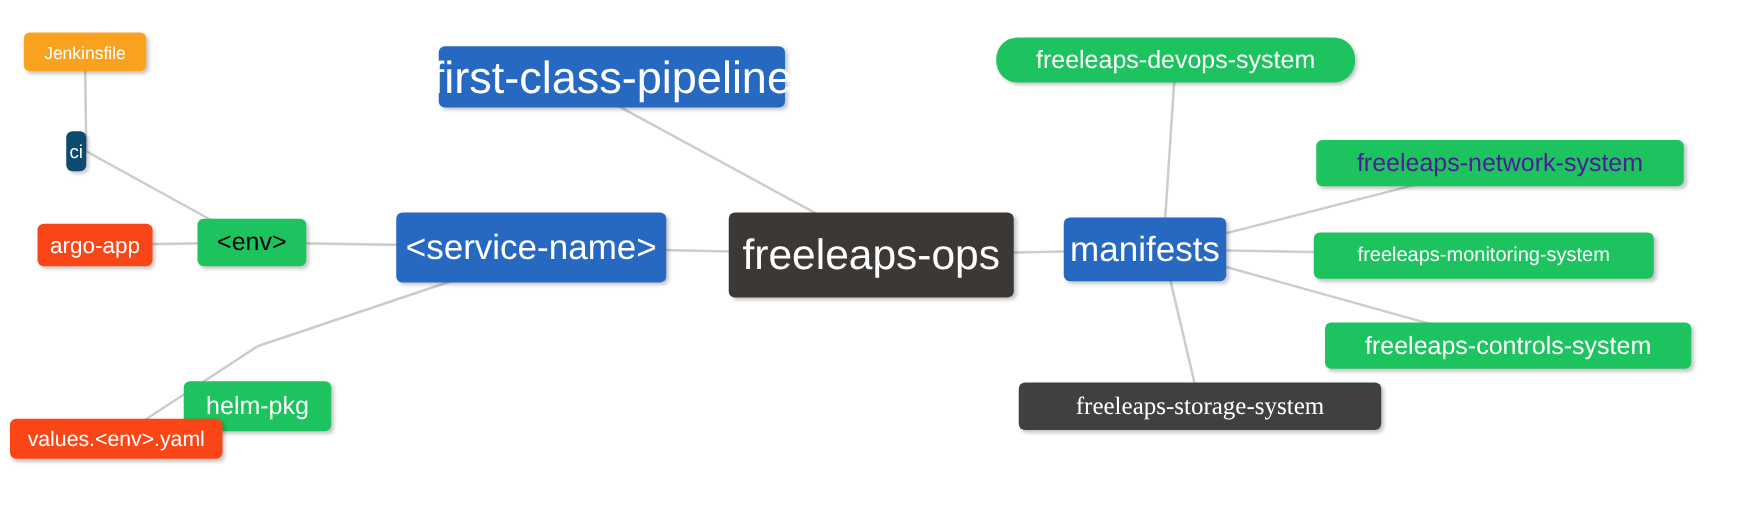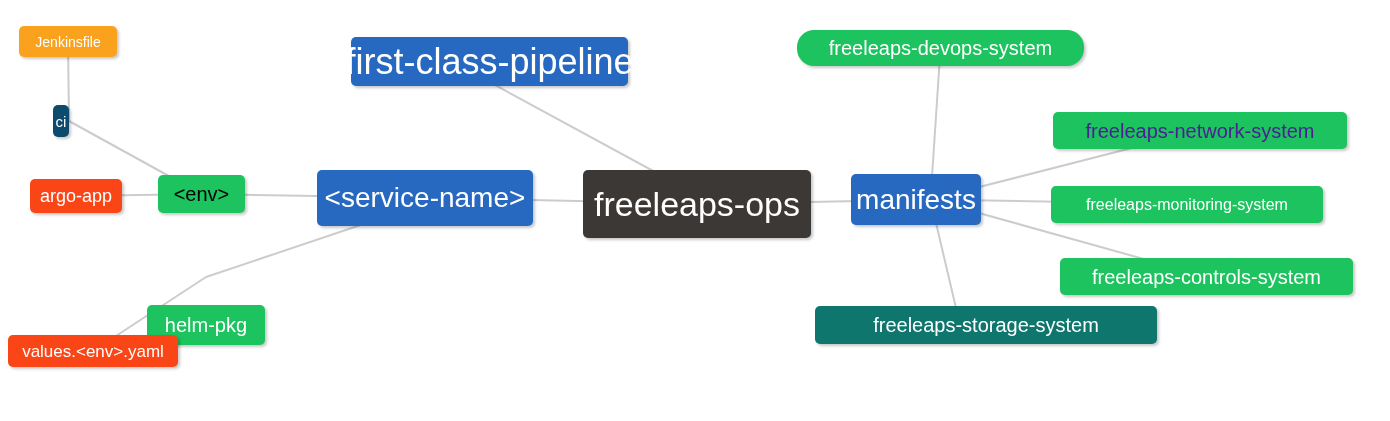--- a/index.html
+++ b/index.html
@@ -65,15 +65,15 @@
       <div class="node" style="left: 147px; top: 257px; width: 118px; height: 40px; font-size: 20px; background: rgb(29, 195, 94); color: rgb(255, 255, 255); margin-top: 48px;">helm-pkg</div>
       <div class="node" style="left: 8px; top: 335px; width: 170px; height: 32px; font-size: 17px; background: rgb(250, 70, 22); color: rgb(255, 255, 255); text-align: center;">values.&lt;env&gt;.yaml</div>
       <div class="node" style="left: 315px; top: 37px; width: 277px; height: 49px; font-size: 36px; background: rgb(39, 104, 192); color: rgb(255, 255, 255); margin-left: 36px;">first-class-pipeline</div>
       <div class="node" style="left: 317px; top: 170px; width: 216px; height: 56px; font-size: 28px; background: rgb(39, 104, 192); color: rgb(255, 255, 255);">&lt;service-name&gt;</div>
       <div class="node" style="left: 583px; top: 170px; width: 228px; height: 68px; font-size: 34px; background: rgb(59, 56, 54); color: rgb(255, 255, 255);">freeleaps-ops</div>
       <div class="node" style="left: 851px; top: 174px; width: 130px; height: 51px; font-size: 28px; background: rgb(39, 104, 192); color: rgb(255, 255, 255);">manifests</div>
       <div class="node" style="left: 797px; top: 30px; width: 287px; height: 36px; font-size: 20px; background: rgb(29, 195, 94); color: rgb(255, 255, 255); border-radius: 17px;">freeleaps-devops-system</div>
       <div class="node" style="left: 1053px; top: 112px; width: 294px; height: 37px; font-size: 20px; background: rgb(29, 195, 94); color: #4c1d95;">freeleaps-network-system</div>
       <div class="node" style="left: 1051px; top: 186px; width: 272px; height: 37px; font-size: 16px; background: rgb(29, 195, 94); color: rgb(255, 255, 255);">freeleaps-monitoring-system</div>
       <div class="node" style="left: 1060px; top: 258px; width: 293px; height: 37px; font-size: 20px; background: rgb(29, 195, 94); color: rgb(255, 255, 255); text-align: center;">freeleaps-controls-system</div>
-      <div class="node" style="left: 815px; top: 306px; width: 342px; height: 38px; font-size: 20px; background: #0f766e; color: rgb(255, 255, 255);">freeleaps-storage-system</div>
+      <div class="node" style="left: 815px; top: 306px; width: 290px; height: 38px; font-size: 20px; background: #404040; color: rgb(255, 255, 255); font-family: Liberation Serif, serif;">freeleaps-storage-system</div>
     </div>
 </div>
 
 </body></html>

